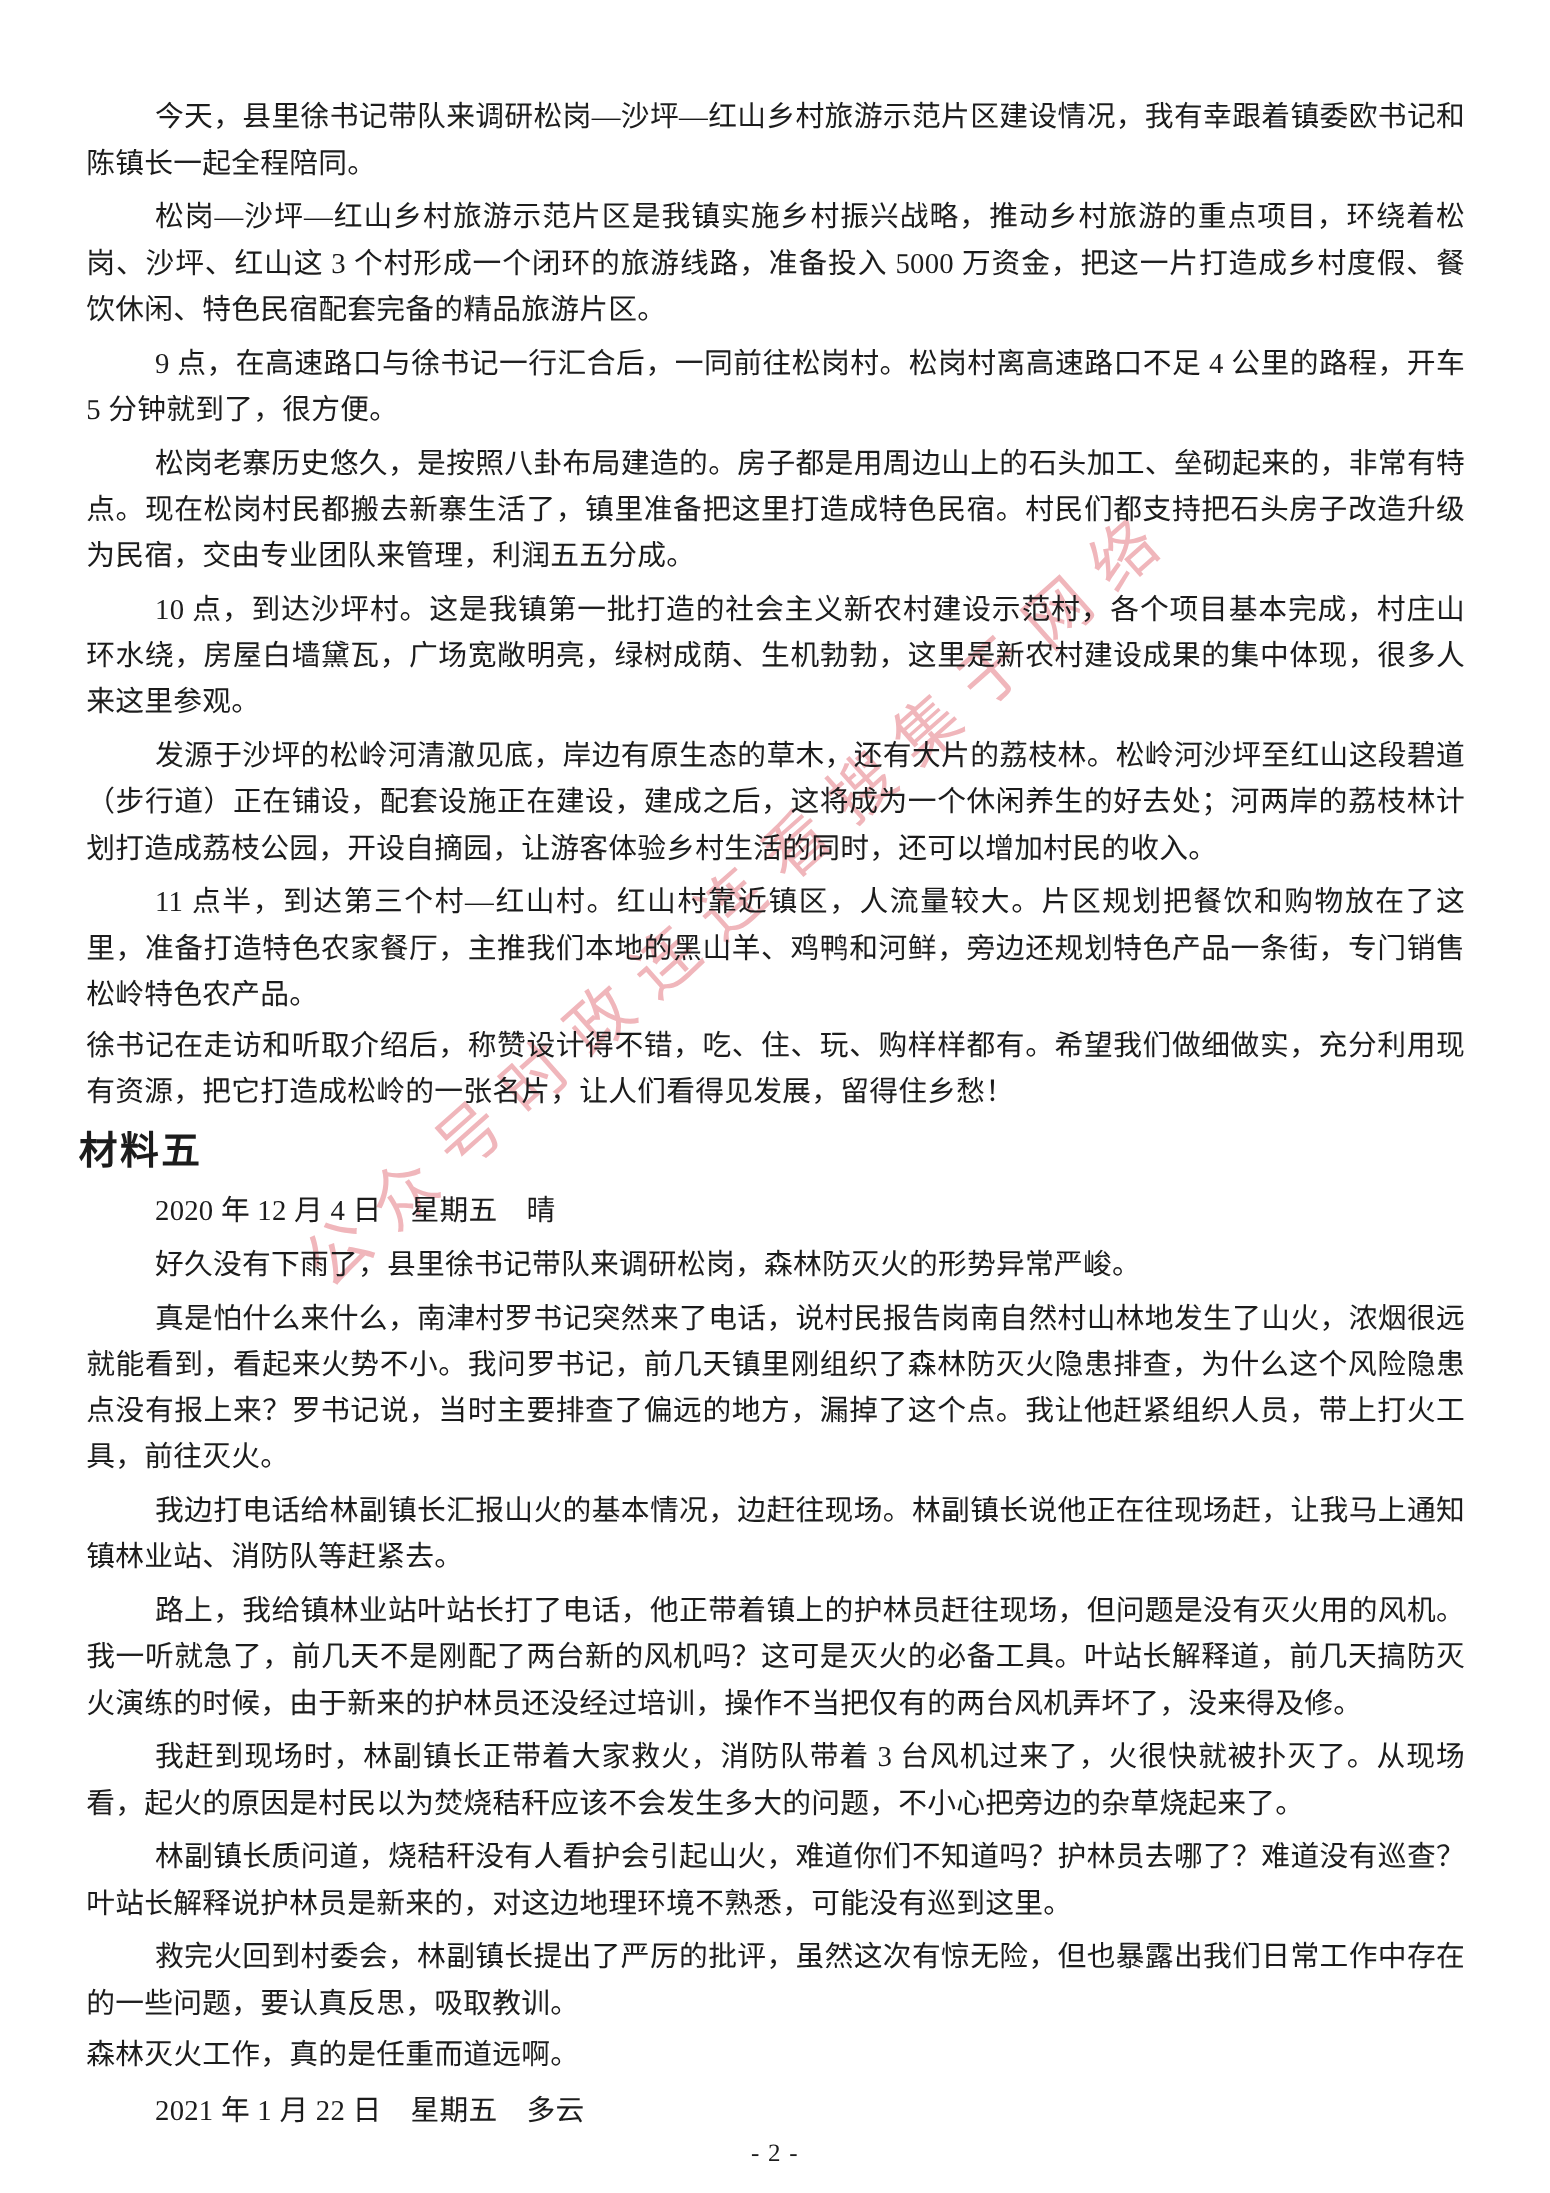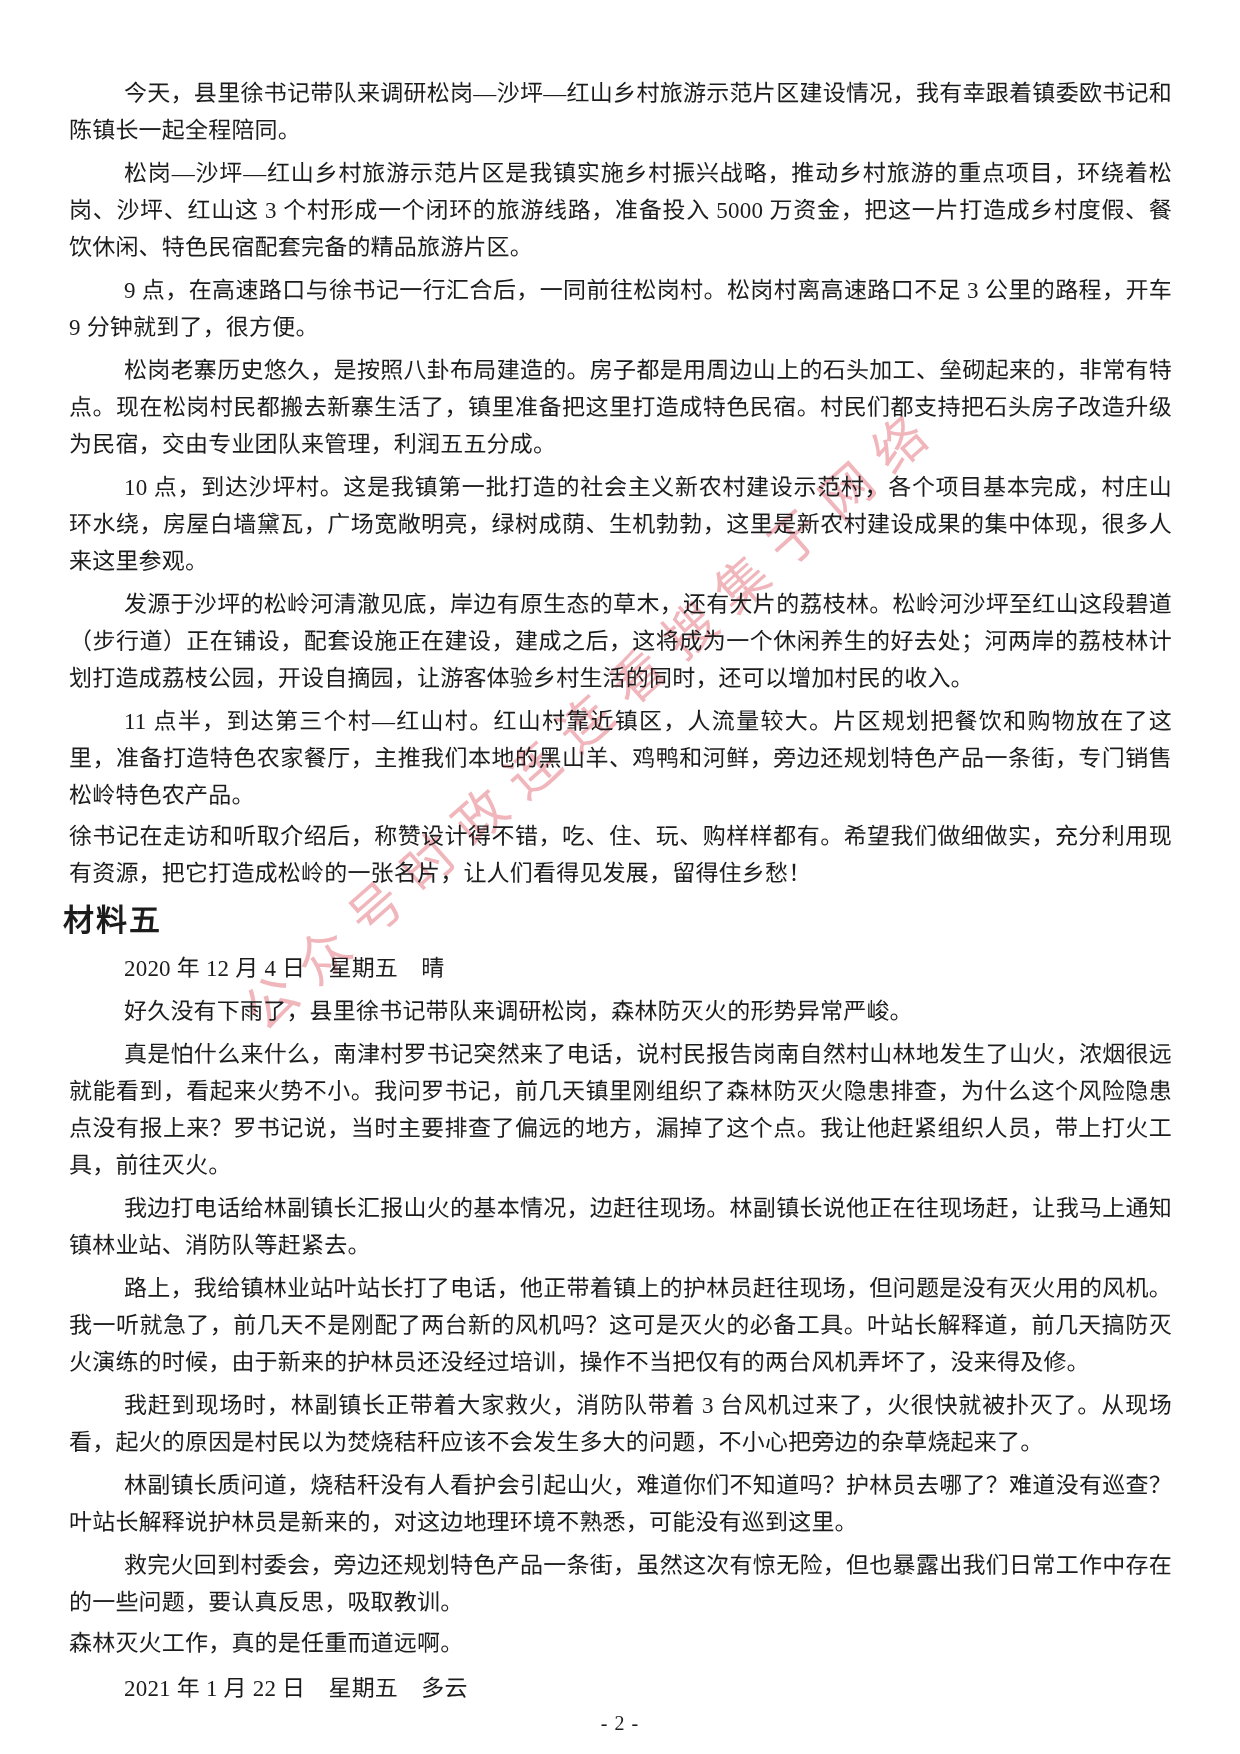--- a/index.html
+++ b/index.html
@@ -61,32 +61,32 @@
   }
 </style>
 </head>
 <body>
 
 <div class="watermark">公众号时政连连看搜集于网络</div>
 
 <div class="content">
   <p class="p">今天，县里徐书记带队来调研松岗—沙坪—红山乡村旅游示范片区建设情况，我有幸跟着镇委欧书记和陈镇长一起全程陪同。</p>
   <p class="p">松岗—沙坪—红山乡村旅游示范片区是我镇实施乡村振兴战略，推动乡村旅游的重点项目，环绕着松岗、沙坪、红山这 3 个村形成一个闭环的旅游线路，准备投入 5000 万资金，把这一片打造成乡村度假、餐饮休闲、特色民宿配套完备的精品旅游片区。</p>
-  <p class="p">9 点，在高速路口与徐书记一行汇合后，一同前往松岗村。松岗村离高速路口不足 3 公里的路程，开车 9 分钟就到了，很方便。</p>
+  <p class="p">9 点，在高速路口与徐书记一行汇合后，一同前往松岗村。松岗村离高速路口不足 4 公里的路程，开车 5 分钟就到了，很方便。</p>
   <p class="p">松岗老寨历史悠久，是按照八卦布局建造的。房子都是用周边山上的石头加工、垒砌起来的，非常有特点。现在松岗村民都搬去新寨生活了，镇里准备把这里打造成特色民宿。村民们都支持把石头房子改造升级为民宿，交由专业团队来管理，利润五五分成。</p>
   <p class="p">10 点，到达沙坪村。这是我镇第一批打造的社会主义新农村建设示范村，各个项目基本完成，村庄山环水绕，房屋白墙黛瓦，广场宽敞明亮，绿树成荫、生机勃勃，这里是新农村建设成果的集中体现，很多人来这里参观。</p>
   <p class="p">发源于沙坪的松岭河清澈见底，岸边有原生态的草木，还有大片的荔枝林。松岭河沙坪至红山这段碧道（步行道）正在铺设，配套设施正在建设，建成之后，这将成为一个休闲养生的好去处；河两岸的荔枝林计划打造成荔枝公园，开设自摘园，让游客体验乡村生活的同时，还可以增加村民的收入。</p>
   <p class="p">11 点半，到达第三个村—红山村。红山村靠近镇区，人流量较大。片区规划把餐饮和购物放在了这里，准备打造特色农家餐厅，主推我们本地的黑山羊、鸡鸭和河鲜，旁边还规划特色产品一条街，专门销售松岭特色农产品。</p>
   <p class="p flush">徐书记在走访和听取介绍后，称赞设计得不错，吃、住、玩、购样样都有。希望我们做细做实，充分利用现有资源，把它打造成松岭的一张名片，让人们看得见发展，留得住乡愁！</p>
   <h2 class="h">材料五</h2>
   <p class="p">2020 年 12 月 4 日　星期五　晴</p>
   <p class="p">好久没有下雨了，县里徐书记带队来调研松岗，森林防灭火的形势异常严峻。</p>
   <p class="p">真是怕什么来什么，南津村罗书记突然来了电话，说村民报告岗南自然村山林地发生了山火，浓烟很远就能看到，看起来火势不小。我问罗书记，前几天镇里刚组织了森林防灭火隐患排查，为什么这个风险隐患点没有报上来？罗书记说，当时主要排查了偏远的地方，漏掉了这个点。我让他赶紧组织人员，带上打火工具，前往灭火。</p>
   <p class="p">我边打电话给林副镇长汇报山火的基本情况，边赶往现场。林副镇长说他正在往现场赶，让我马上通知镇林业站、消防队等赶紧去。</p>
   <p class="p">路上，我给镇林业站叶站长打了电话，他正带着镇上的护林员赶往现场，但问题是没有灭火用的风机。我一听就急了，前几天不是刚配了两台新的风机吗？这可是灭火的必备工具。叶站长解释道，前几天搞防灭火演练的时候，由于新来的护林员还没经过培训，操作不当把仅有的两台风机弄坏了，没来得及修。</p>
   <p class="p">我赶到现场时，林副镇长正带着大家救火，消防队带着 3 台风机过来了，火很快就被扑灭了。从现场看，起火的原因是村民以为焚烧秸秆应该不会发生多大的问题，不小心把旁边的杂草烧起来了。</p>
   <p class="p">林副镇长质问道，烧秸秆没有人看护会引起山火，难道你们不知道吗？护林员去哪了？难道没有巡查？叶站长解释说护林员是新来的，对这边地理环境不熟悉，可能没有巡到这里。</p>
-  <p class="p">救完火回到村委会，旁边还规划特色产品一条街，虽然这次有惊无险，但也暴露出我们日常工作中存在的一些问题，要认真反思，吸取教训。</p>
+  <p class="p">救完火回到村委会，林副镇长提出了严厉的批评，虽然这次有惊无险，但也暴露出我们日常工作中存在的一些问题，要认真反思，吸取教训。</p>
   <p class="p flush">森林灭火工作，真的是任重而道远啊。</p>
   <p class="p">2021 年 1 月 22 日　星期五　多云</p>
 </div>
 
 <div class="footer">- 2 -</div>
 
 </body></html>

